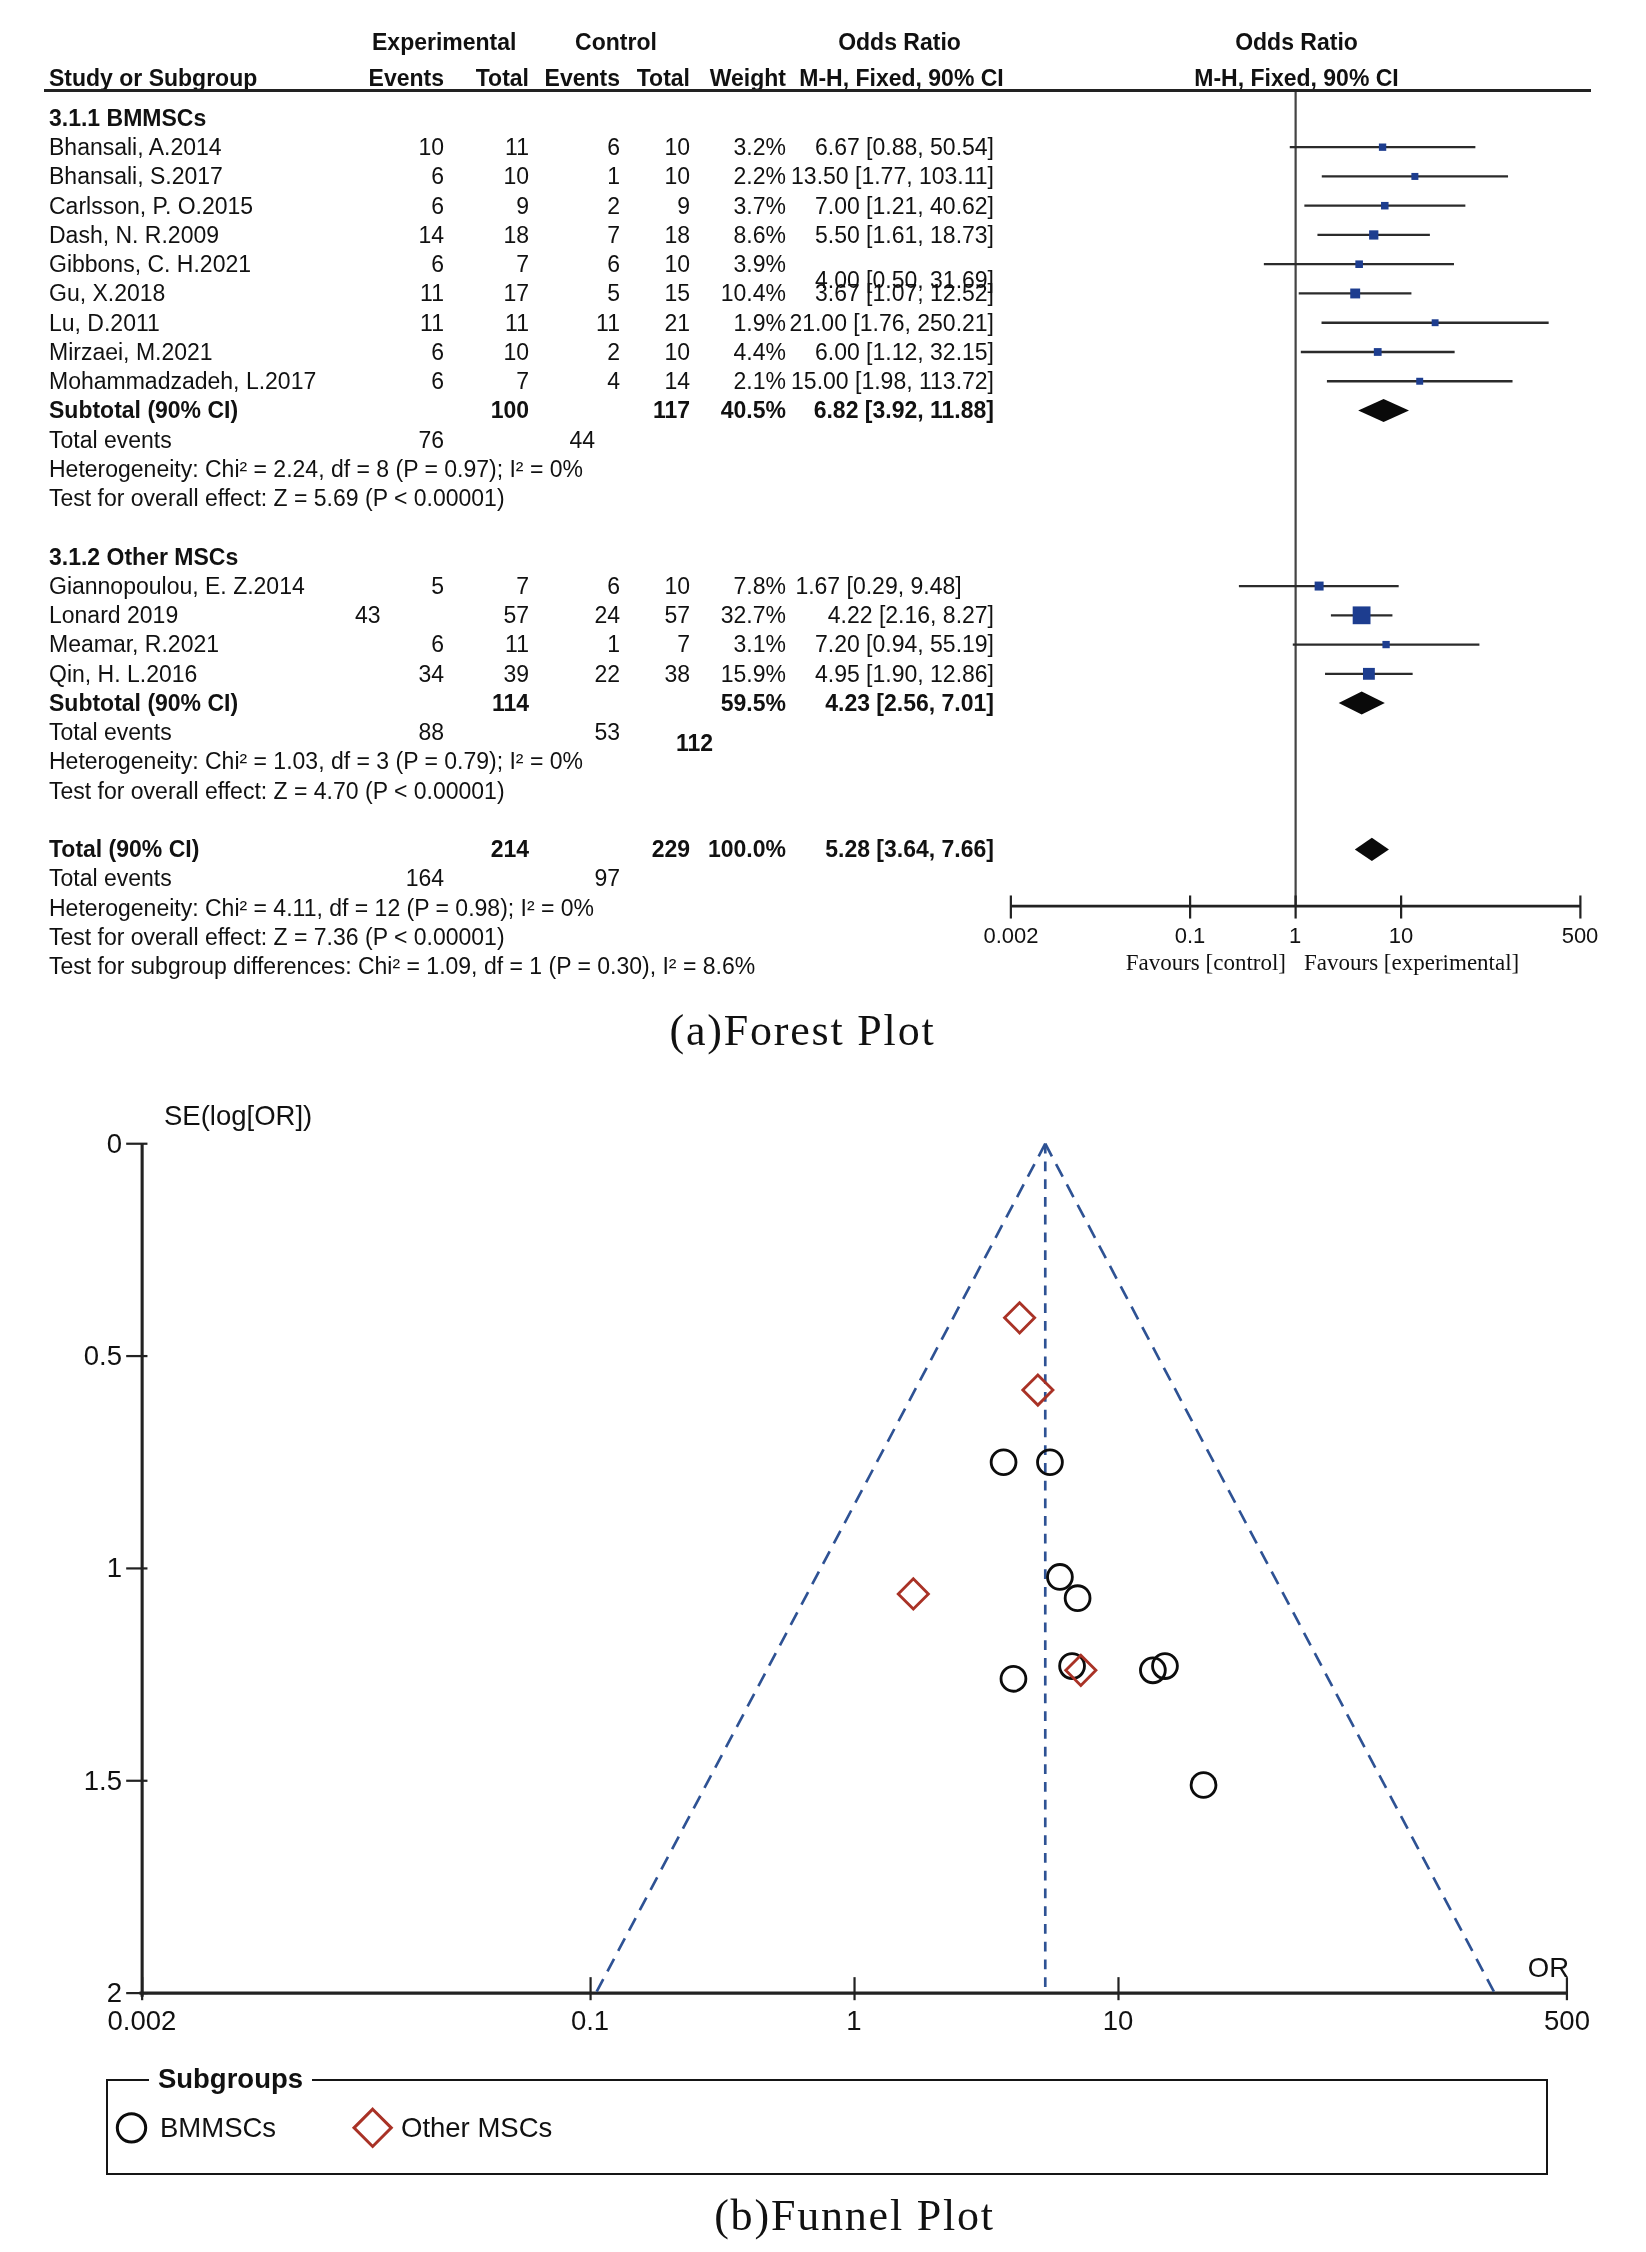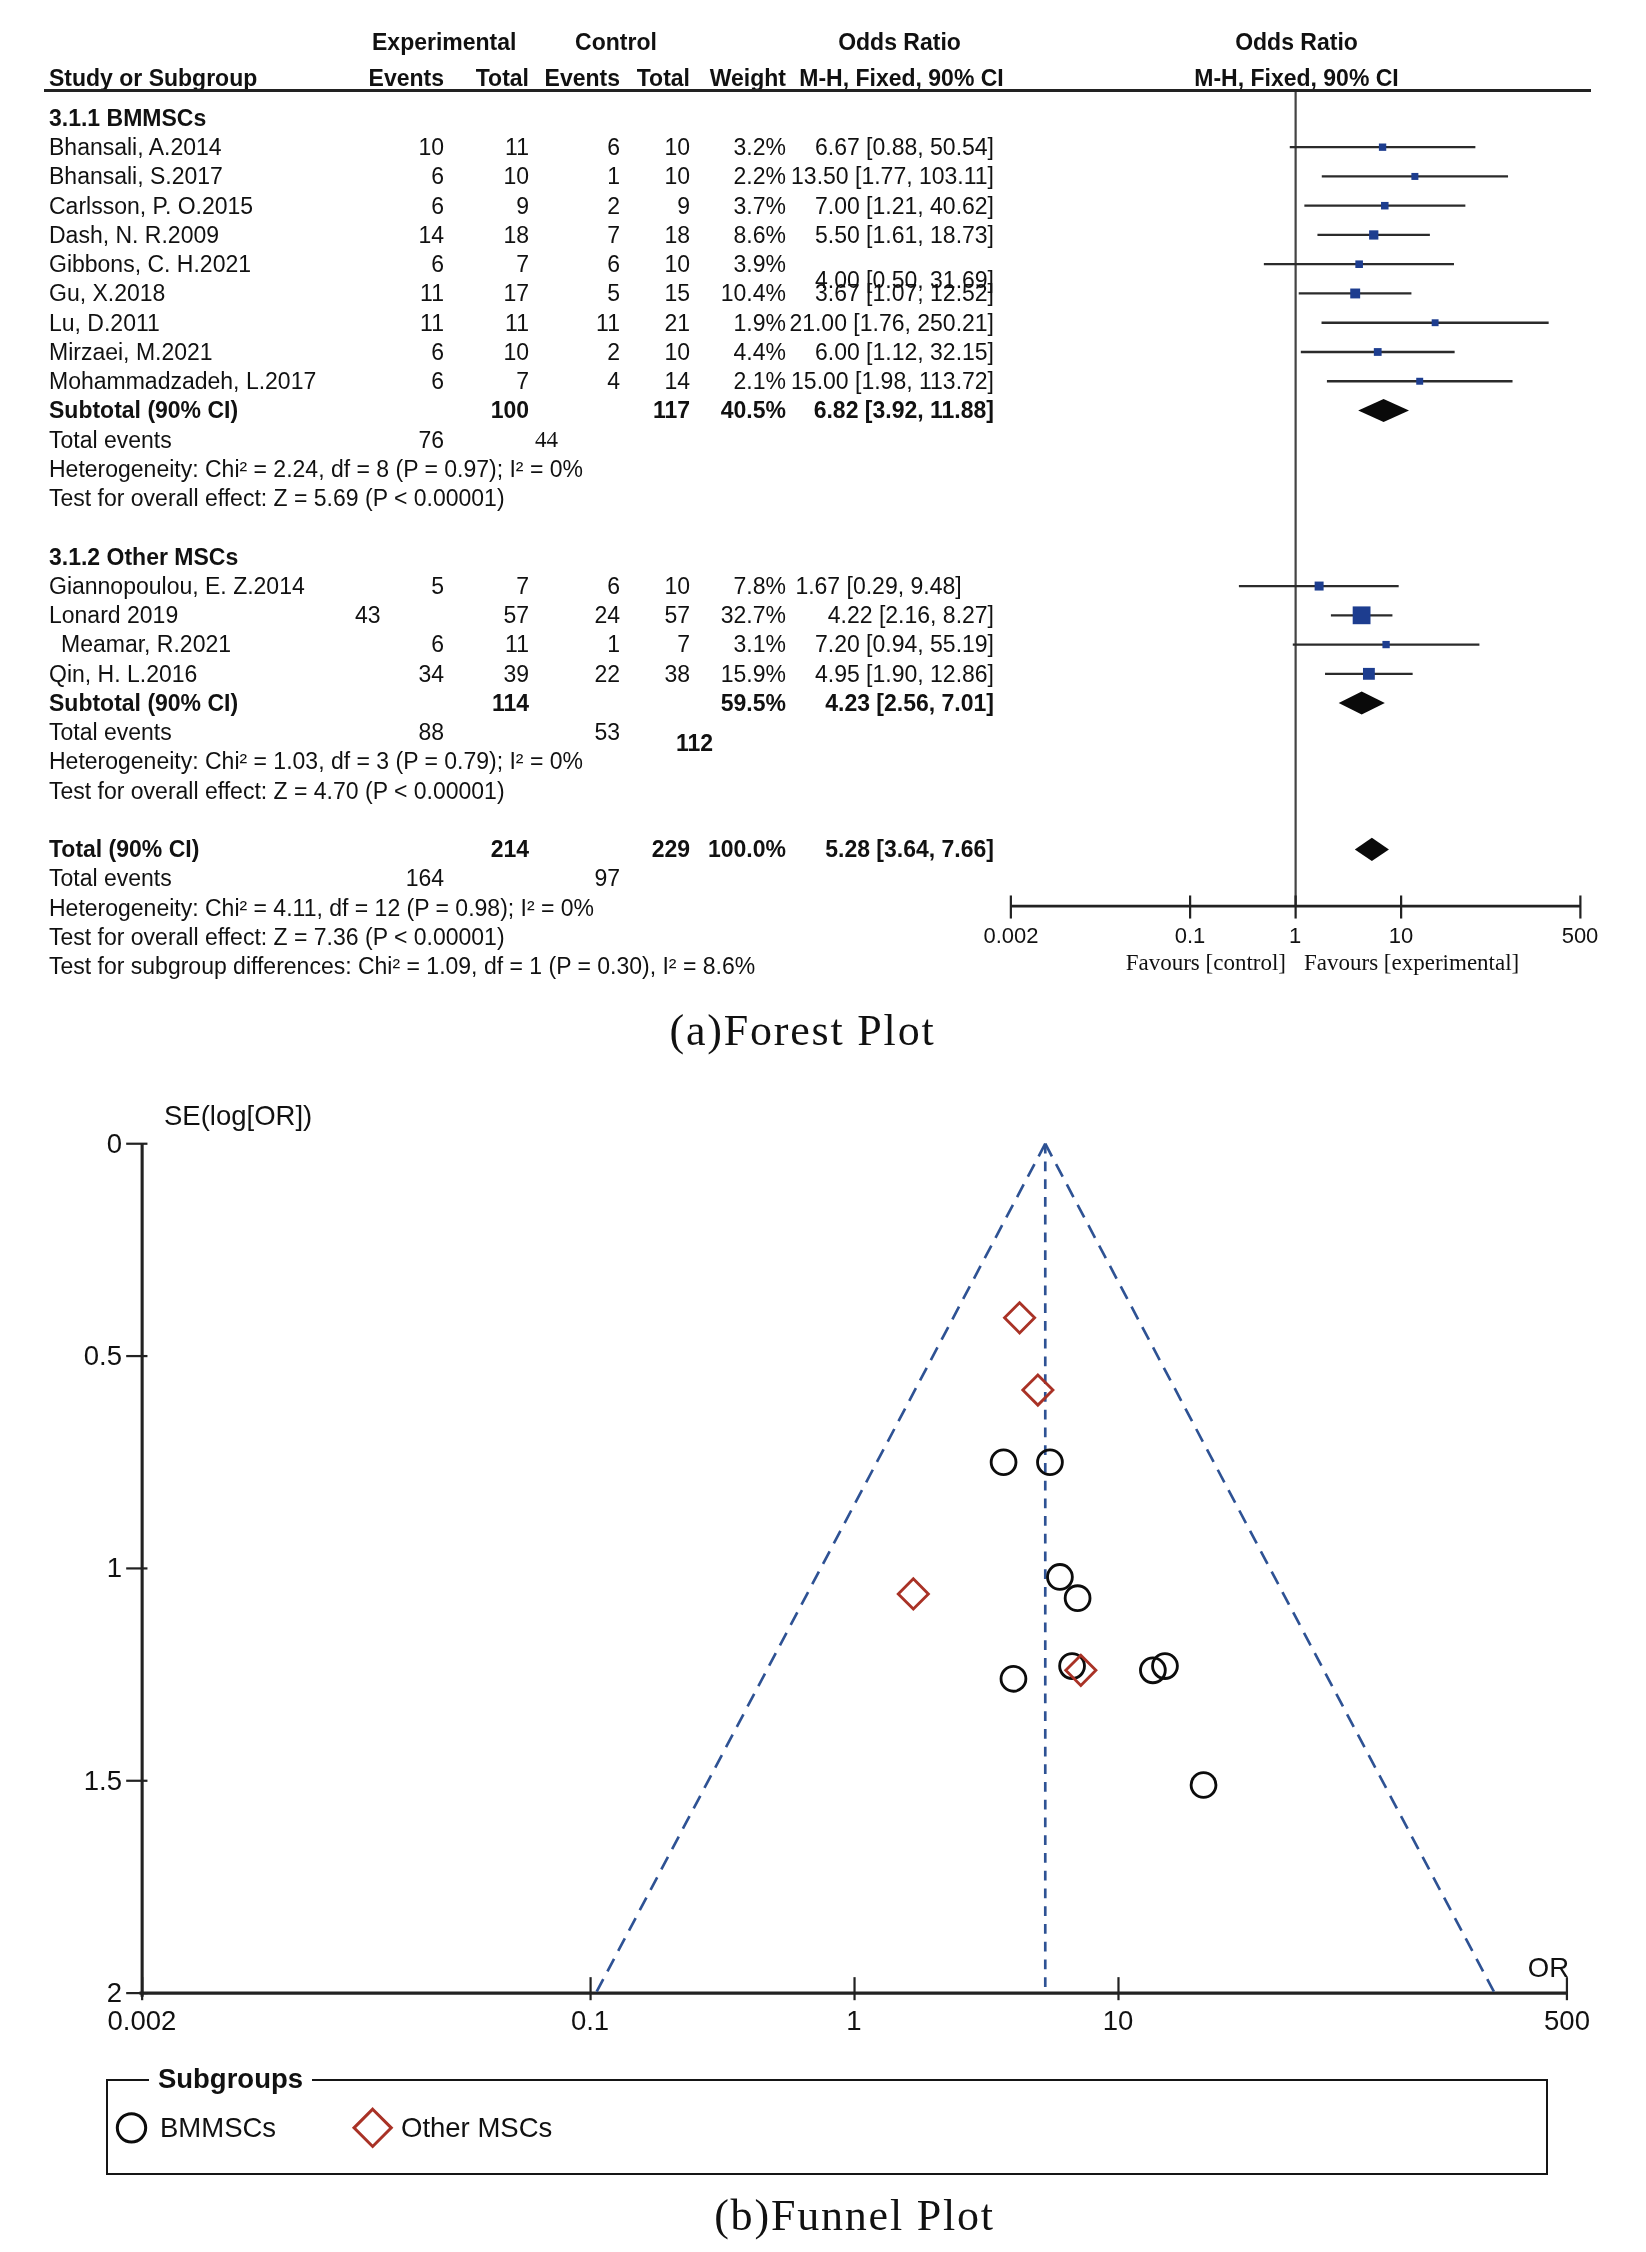--- a/index.html
+++ b/index.html
@@ -198,21 +198,21 @@
       <div class="trow" style="top: 396px;">
         <span class="b" style="left: 49px;">Subtotal (90% CI)</span>
         <span class="b" style="left: 440px; width: 89px; text-align: right;">100</span>
         <span class="b" style="left: 601px; width: 89px; text-align: right;">117</span>
         <span class="b" style="left: 697px; width: 89px; text-align: right;">40.5%</span>
         <span class="b" style="left: 763px; width: 231px; text-align: right;">6.82 [3.92, 11.88]</span>
       </div>
       <div class="trow" style="top: 426px;">
         <span style="left: 49px;">Total events</span>
         <span style="left: 355px; width: 89px; text-align: right;">76</span>
-        <span style="left: 535px; width: 89px;  font-family: Liberation Serif, serif;">44</span>
+        <span style="left: 506px; width: 89px; text-align: right;">44</span>
       </div>
       <div class="trow" style="top: 455px;">
         <span style="left: 49px;">Heterogeneity: Chi² = 2.24, df = 8 (P = 0.97); I² = 0%</span>
       </div>
       <div class="trow" style="top: 484px;">
         <span style="left: 49px;">Test for overall effect: Z = 5.69 (P &lt; 0.00001)</span>
       </div>
       <div class="trow" style="top: 543px;">
         <span class="b" style="left: 49px;">3.1.2 Other MSCs</span>
       </div>
@@ -228,21 +228,21 @@
       <div class="trow" style="top: 601px;">
         <span style="left: 49px;">Lonard 2019</span>
         <span style="left: 355px; width: 89px; ">43</span>
         <span style="left: 440px; width: 89px; text-align: right;">57</span>
         <span style="left: 531px; width: 89px; text-align: right;">24</span>
         <span style="left: 601px; width: 89px; text-align: right;">57</span>
         <span style="left: 697px; width: 89px; text-align: right;">32.7%</span>
         <span style="left: 763px; width: 231px; text-align: right;">4.22 [2.16, 8.27]</span>
       </div>
       <div class="trow" style="top: 630px;">
-        <span style="left: 49px; margin-left: 12px;">Meamar, R.2021</span>
+        <span style="left: 49px;">Meamar, R.2021</span>
         <span style="left: 355px; width: 89px; text-align: right;">6</span>
         <span style="left: 440px; width: 89px; text-align: right;">11</span>
         <span style="left: 531px; width: 89px; text-align: right;">1</span>
         <span style="left: 601px; width: 89px; text-align: right;">7</span>
         <span style="left: 697px; width: 89px; text-align: right;">3.1%</span>
         <span style="left: 763px; width: 231px; text-align: right;">7.20 [0.94, 55.19]</span>
       </div>
       <div class="trow" style="top: 660px;">
         <span style="left: 49px;">Qin, H. L.2016</span>
         <span style="left: 355px; width: 89px; text-align: right;">34</span>

